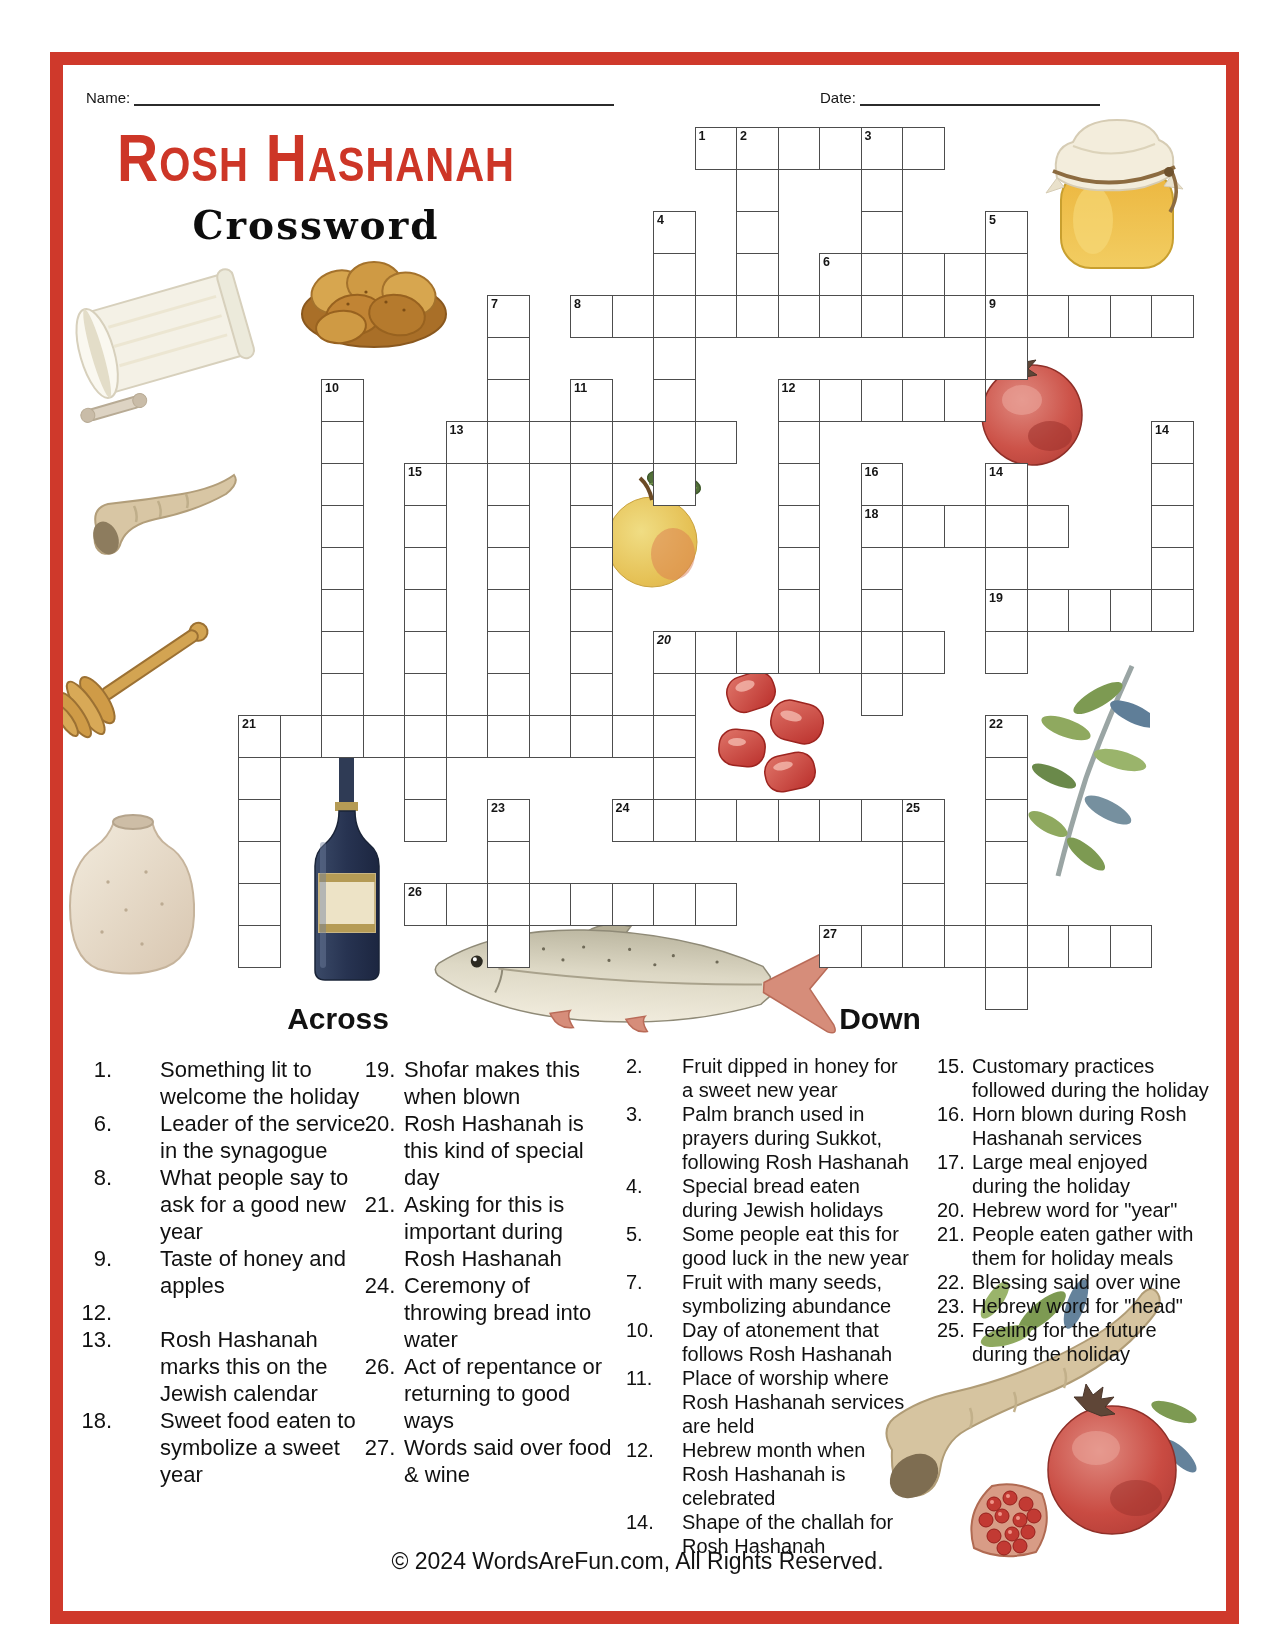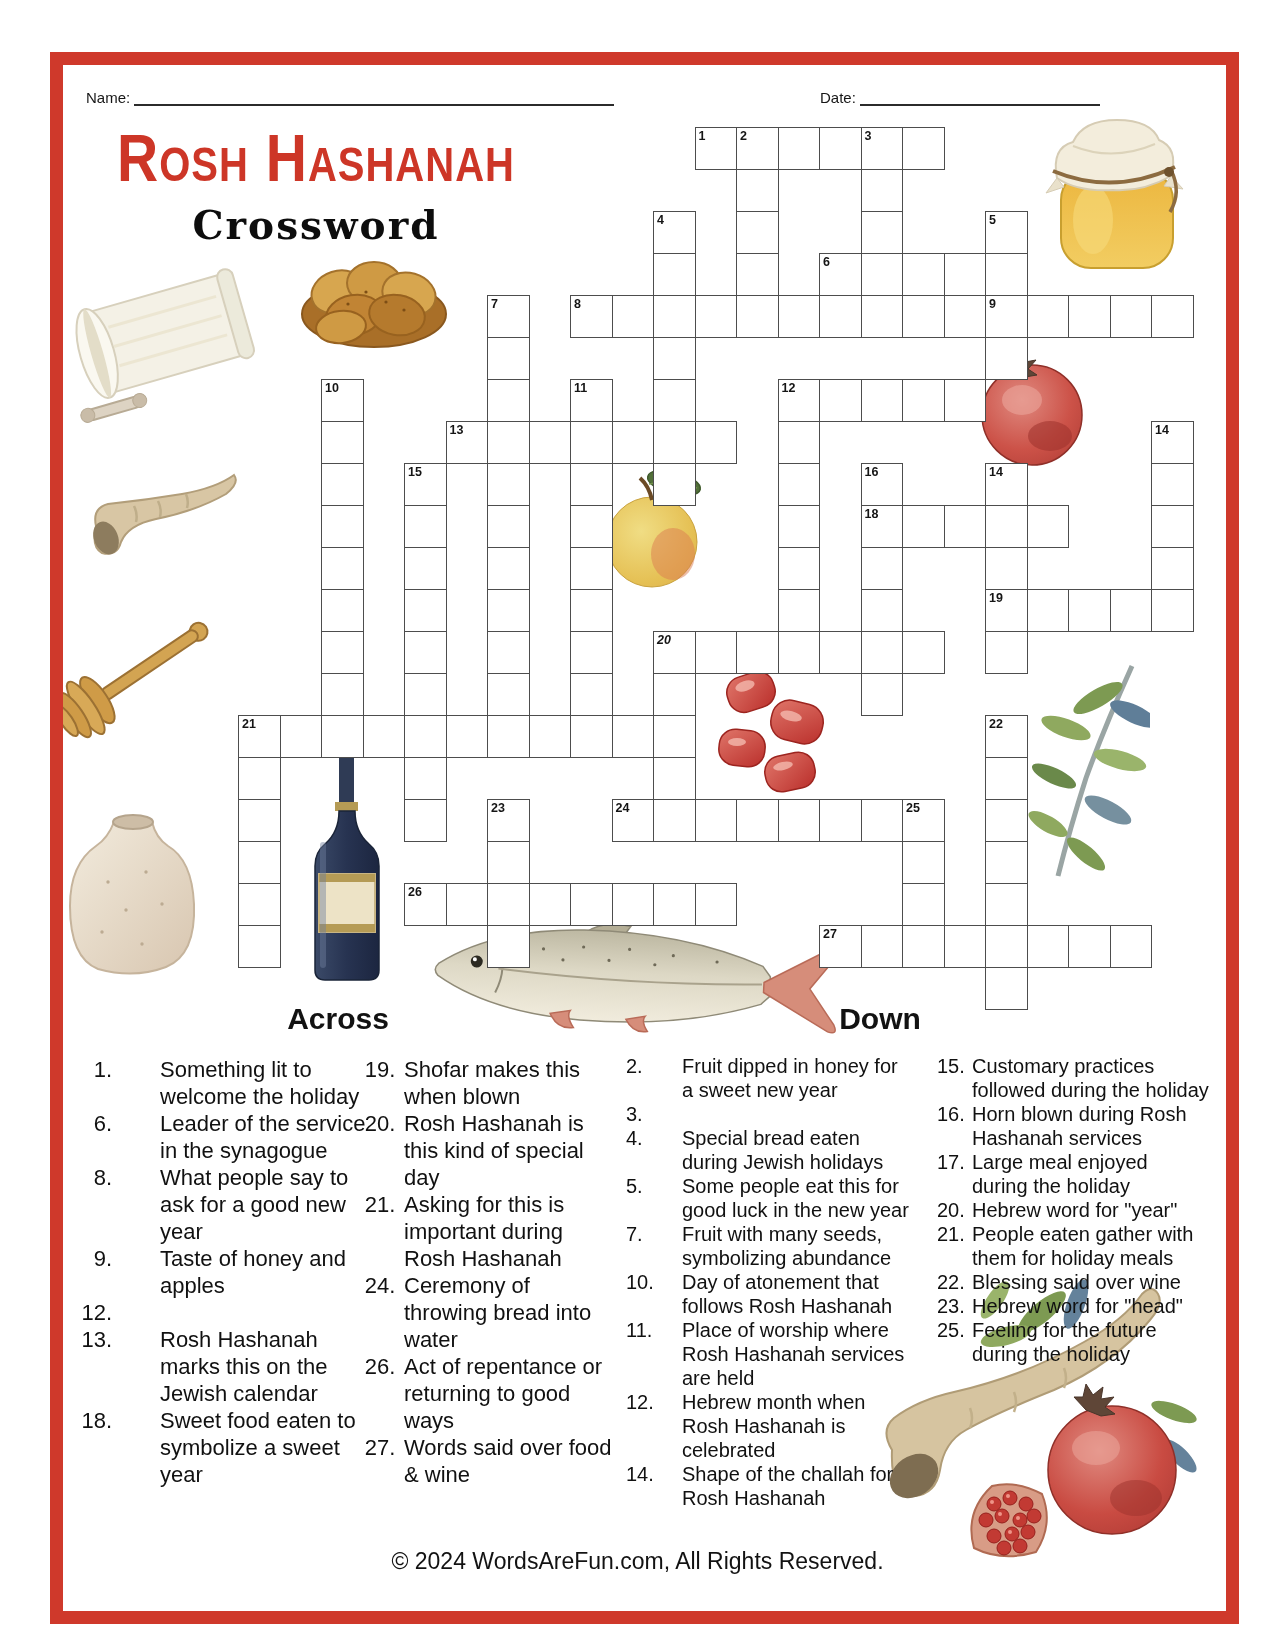--- a/index.html
+++ b/index.html
@@ -593,20 +593,23 @@
       </div>
     </div>
   <div class="clues dc dc1" style="left:626px;top:1054px;">
       <div class="clue">
         <span class="cnum">2.</span>
         <span class="ctext">Fruit dipped in honey for
 a sweet new year</span>
       </div>
       <div class="clue">
         <span class="cnum">3.</span>
+        <span class="ctext">Palm branch used in
+prayers during Sukkot,
+following Rosh Hashanah</span>
       </div>
       <div class="clue">
         <span class="cnum">4.</span>
         <span class="ctext">Special bread eaten
 during Jewish holidays</span>
       </div>
       <div class="clue">
         <span class="cnum">5.</span>
         <span class="ctext">Some people eat this for
 good luck in the new year</span>

